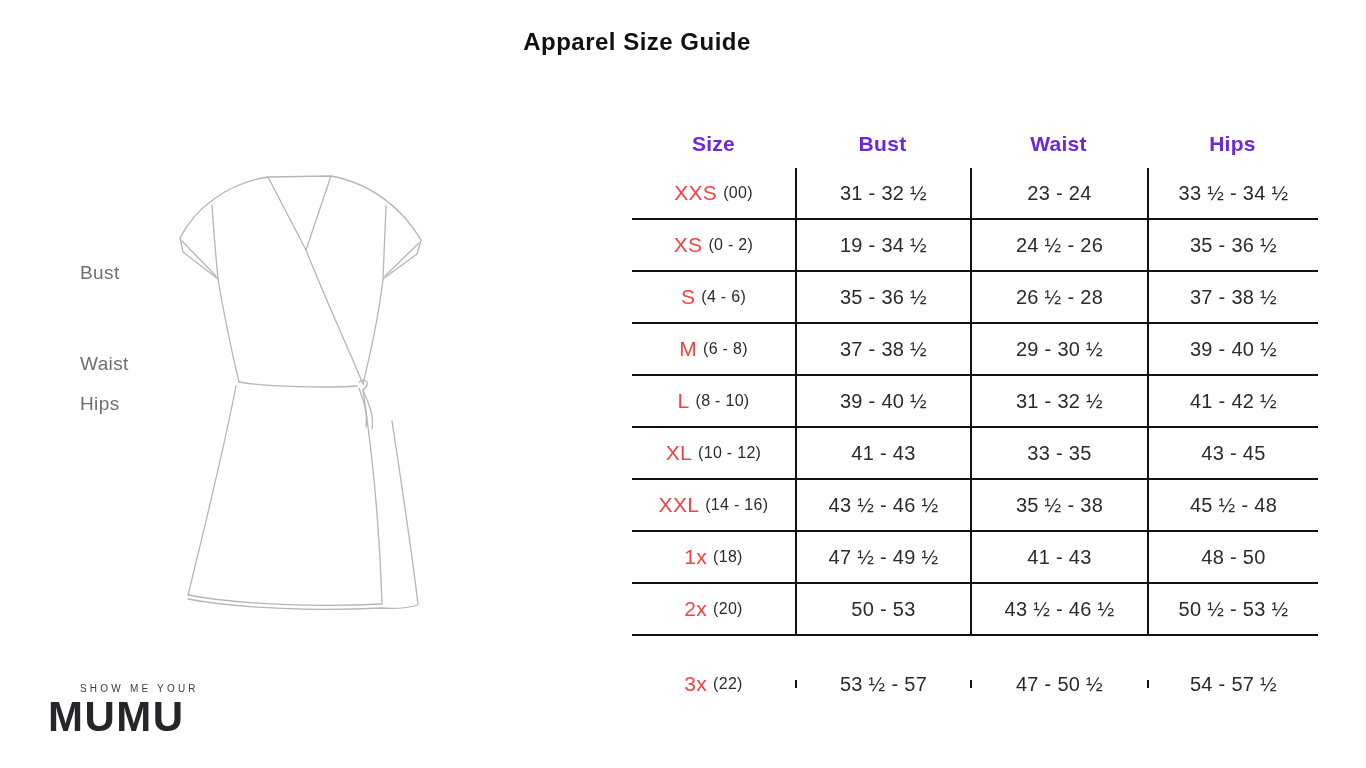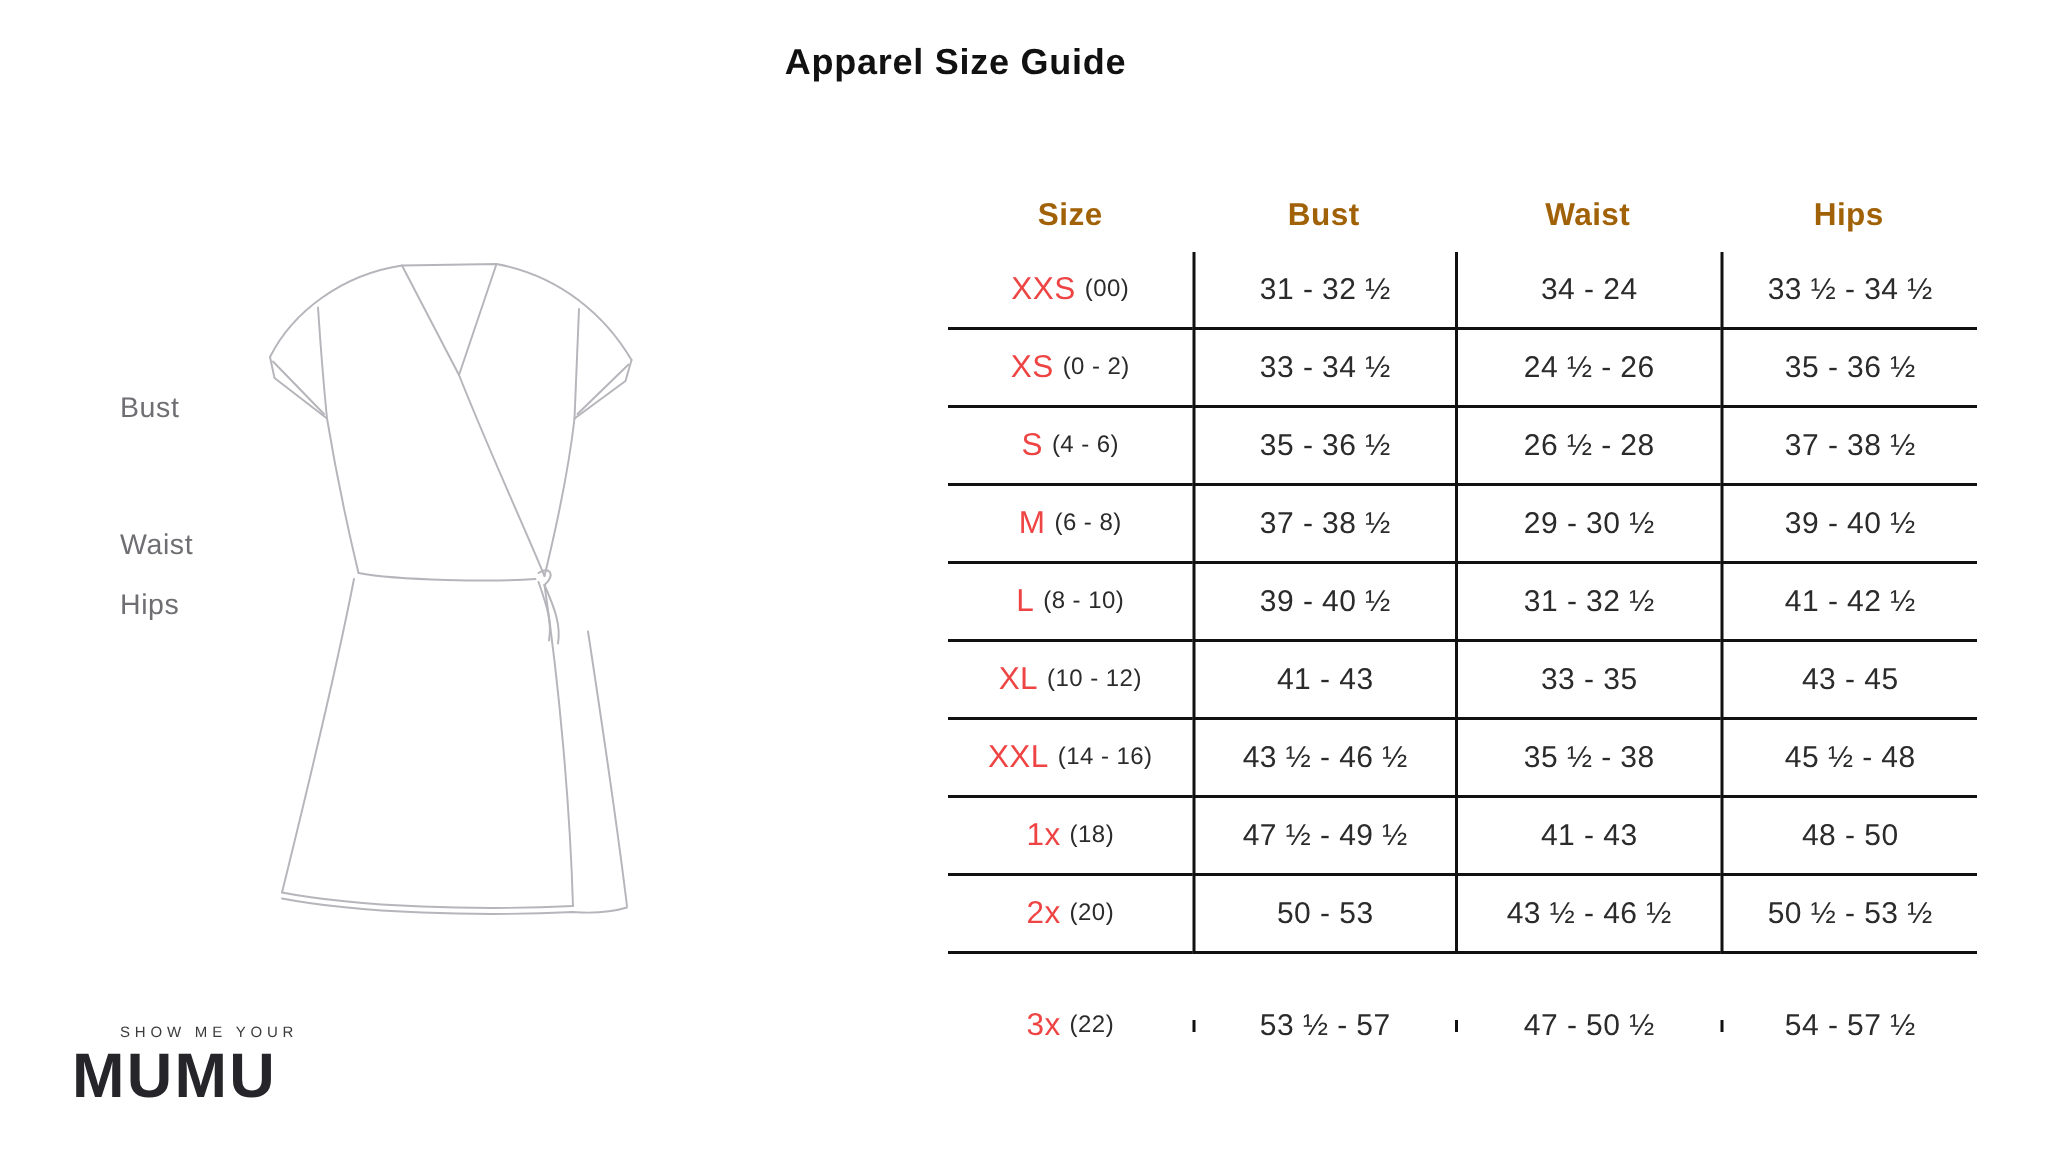--- a/index.html
+++ b/index.html
@@ -26,21 +26,21 @@
   .lbl-hips{top:393px;}
   
   .size-table{
     position:absolute;left:632px;top:120px;width:686px;height:568px;
     display:grid;
     grid-template-columns:163px 175px 177px 171px;
     grid-template-rows:48px repeat(10,52px);
   }
   .size-table .th{
     display:flex;align-items:center;justify-content:center;
-    font-size:21px;font-weight:600;color:#a16207;letter-spacing:0.3px;
+    font-size:21px;font-weight:600;color:#6d28d9;letter-spacing:0.3px;
   }
   .size-table .td{
     display:flex;align-items:center;justify-content:center;
     font-size:20px;font-weight:400;color:#2b2b2b;
     box-sizing:border-box;letter-spacing:0.3px;
     border-bottom:2px solid #111111;
   }
   .size-table .td.c1,.size-table .td.c2,.size-table .td.c3{
     border-left:2px solid #111111;
   }
@@ -113,27 +113,27 @@
 <div class="size-table">
     <div class="th c0">Size</div>
     <div class="th c1">Bust</div>
     <div class="th c2">Waist</div>
     <div class="th c3">Hips</div>
     <div class="td c0">
       <span class="sz">XXS</span>
       <span class="szn">(00)</span>
     </div>
     <div class="td c1">31 - 32 ½</div>
-    <div class="td c2">34 - 24</div>
+    <div class="td c2">23 - 24</div>
     <div class="td c3">33 ½ - 34 ½</div>
     <div class="td c0">
       <span class="sz">XS</span>
       <span class="szn">(0 - 2)</span>
     </div>
-    <div class="td c1">33 - 34 ½</div>
+    <div class="td c1">19 - 34 ½</div>
     <div class="td c2">24 ½ - 26</div>
     <div class="td c3">35 - 36 ½</div>
     <div class="td c0">
       <span class="sz">S</span>
       <span class="szn">(4 - 6)</span>
     </div>
     <div class="td c1">35 - 36 ½</div>
     <div class="td c2">26 ½ - 28</div>
     <div class="td c3">37 - 38 ½</div>
     <div class="td c0">

